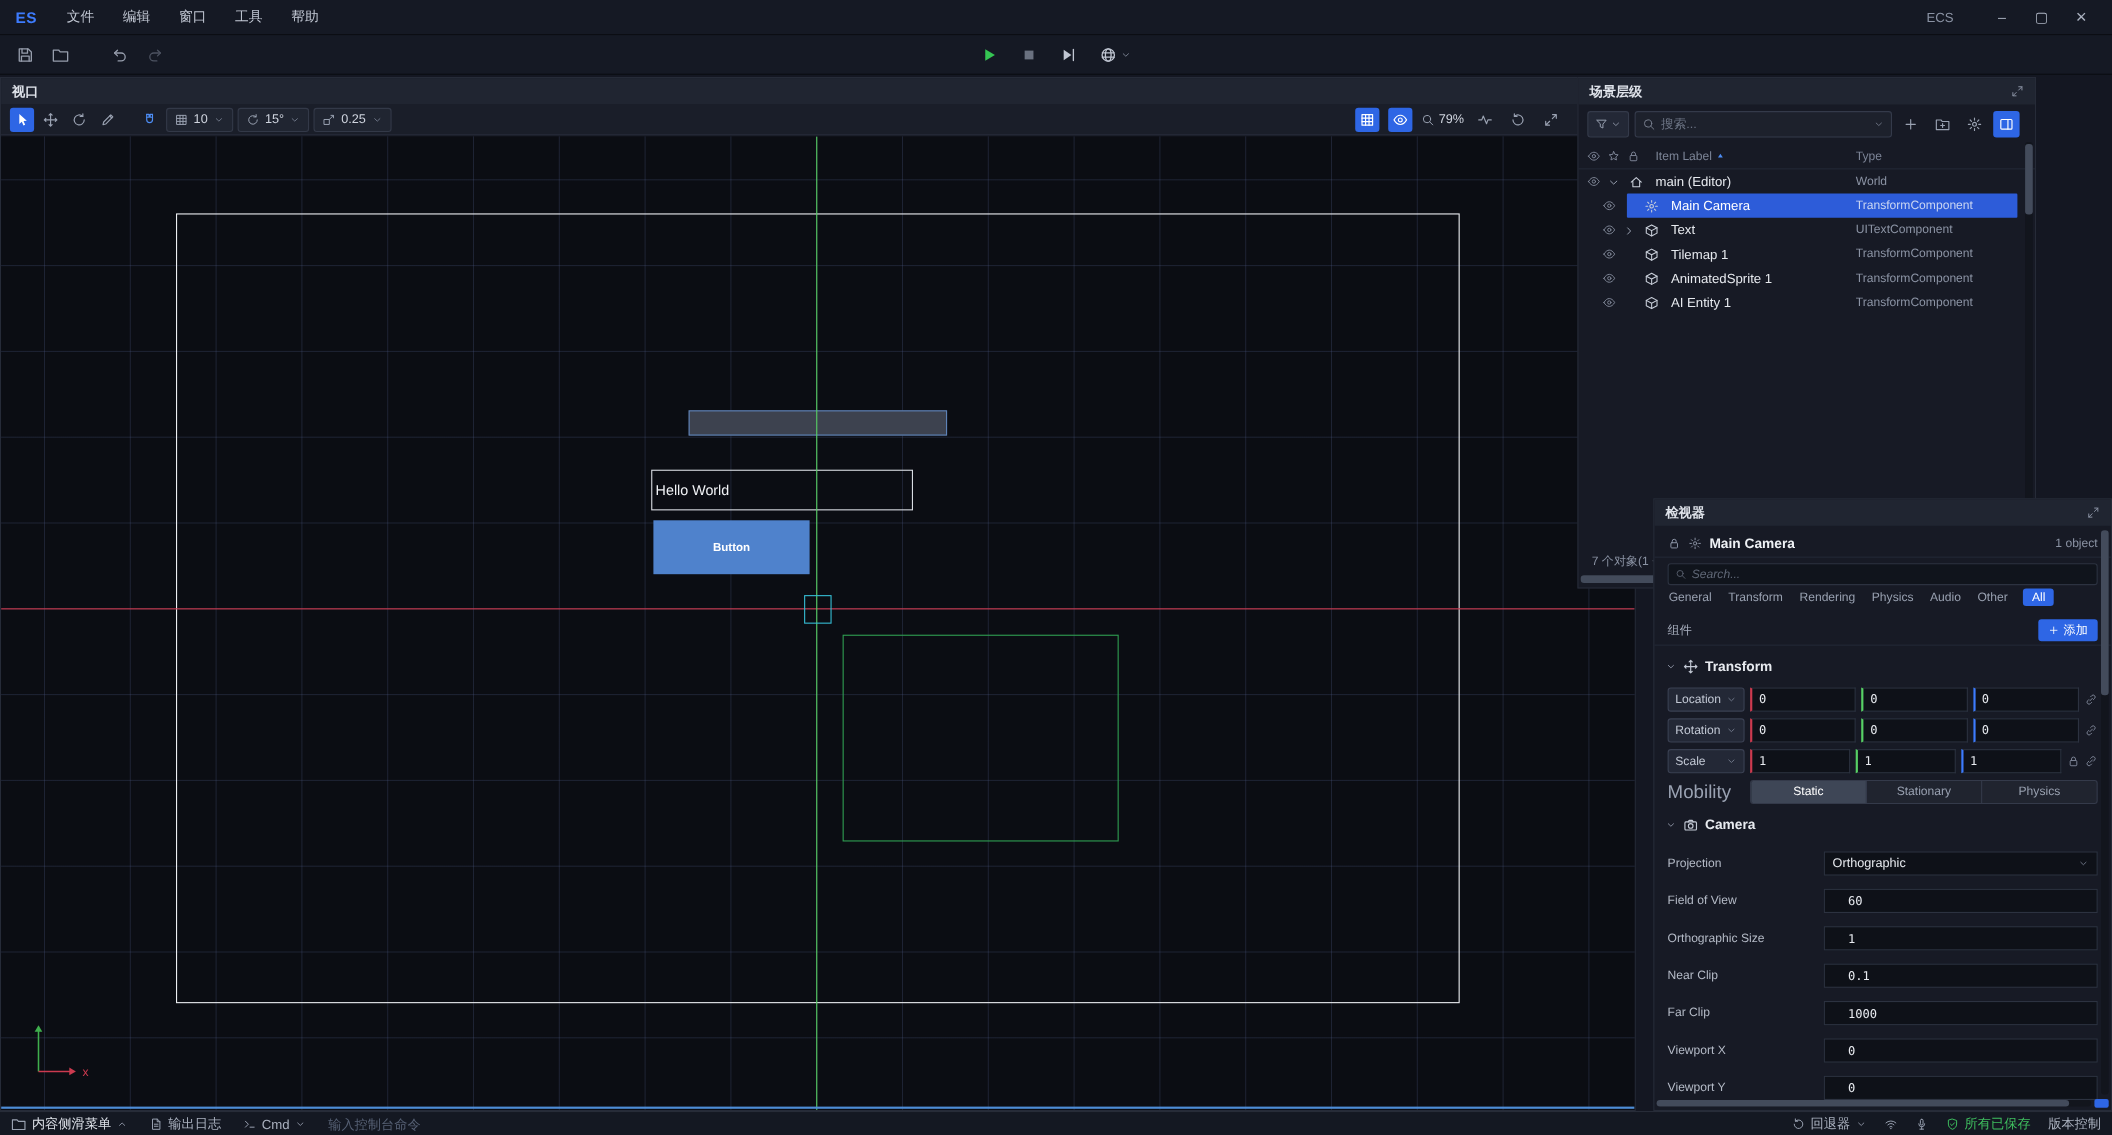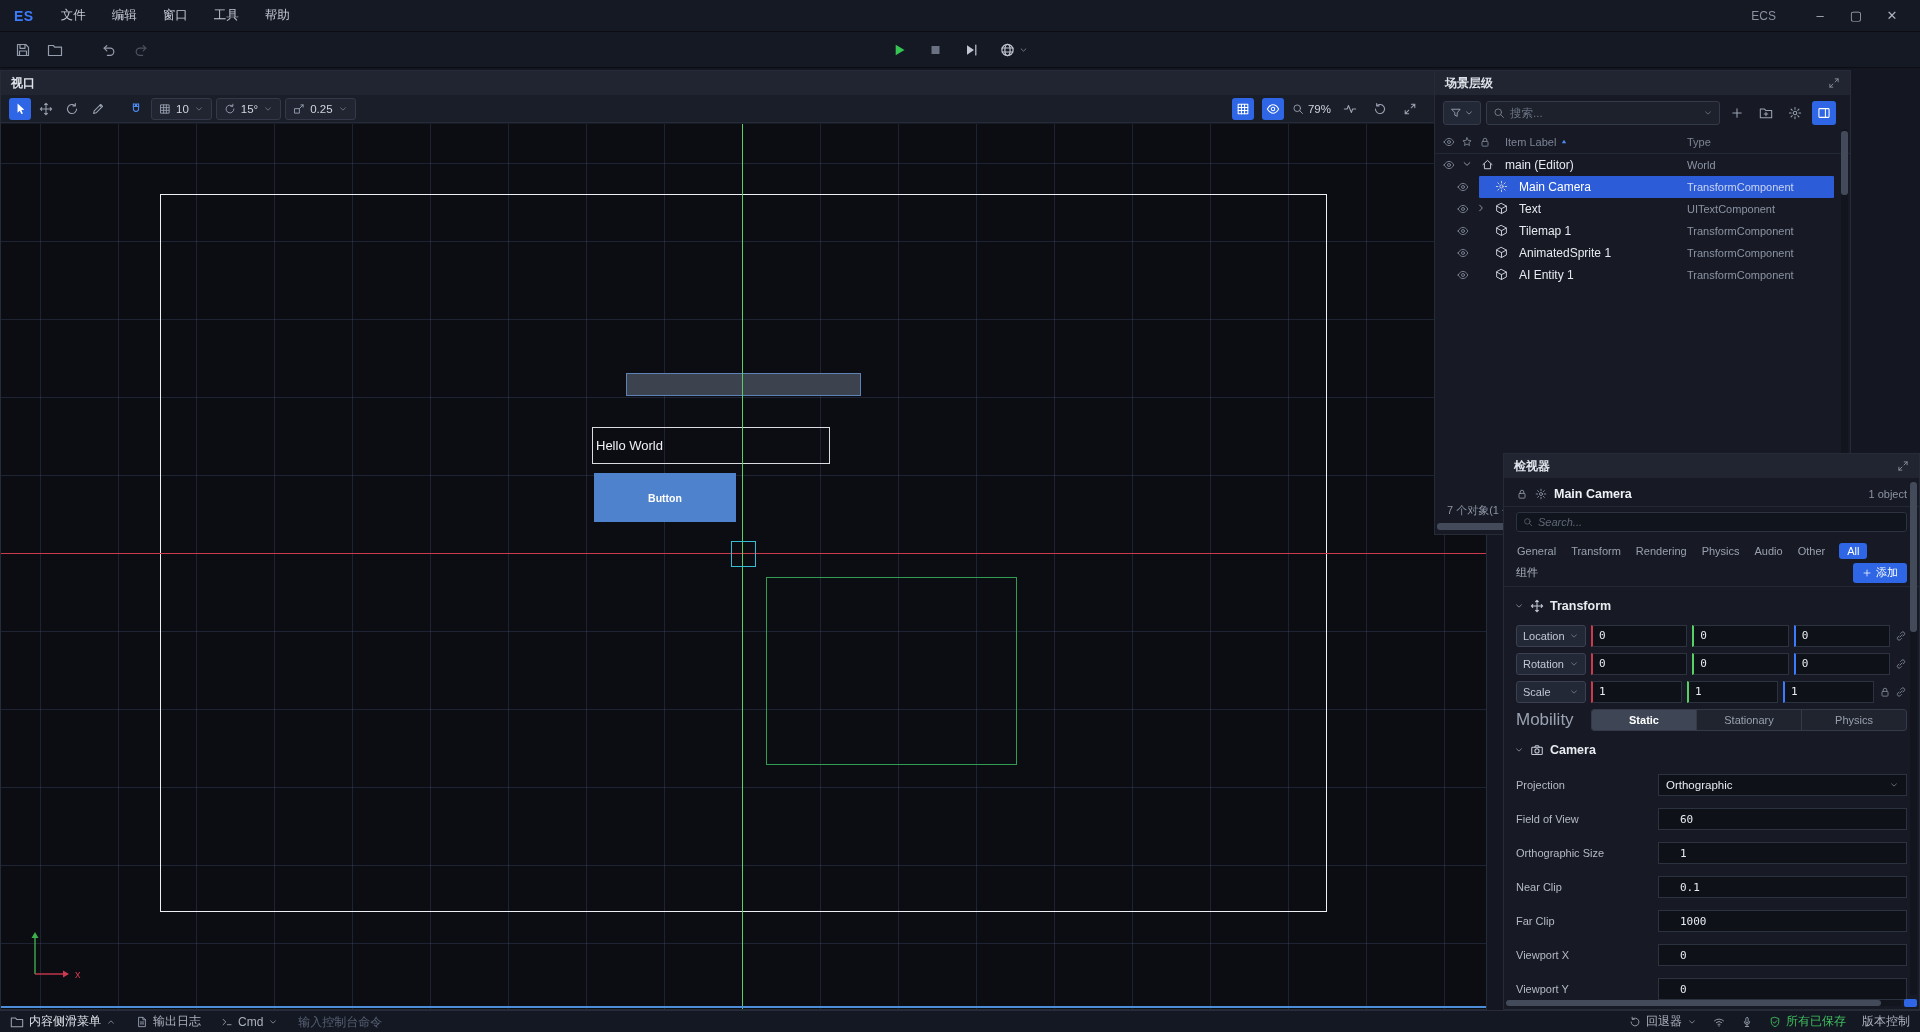--- a/index.html
+++ b/index.html
@@ -80,21 +80,21 @@
   .search-box input::placeholder{color:#6b7383}
   .icon-btn{width:24px;height:24px;display:flex;align-items:center;justify-content:center;border-radius:3px;color:#9aa2b2}
   .icon-btn.active{background:var(--accent,#2e66e5);color:#fff}
   .h-header{position:relative;display:flex;align-items:center;height:24px;margin-top:4px;padding-left:8px;color:#7c8496;font-size:11px;border-bottom:1px solid #232836;gap:6px}
   .h-header .col-label{margin-left:8px;display:flex;align-items:center;gap:3px}
   .h-header .sort{color:#4d8df5}
   .coltype{position:absolute;left:252px}
   .hrow{position:relative;display:flex;align-items:center;height:22px;padding-left:8px}
   .hrow .eye{color:#7e8696;z-index:2}
   .hrow.d1{padding-left:22px}
-  .row-main{display:flex;align-items:flex-start;gap:8px;margin-left:6px;z-index:2}
+  .row-main{display:flex;align-items:flex-end;gap:8px;margin-left:6px;z-index:2}
   .row-main .chev,.row-main .chev-sp{width:12px;height:12px;color:#9aa2b2}
   .row-main .obj-ico{width:13px;height:13px;color:#c9cfda}
   .rlabel{font-size:12px;color:#e6e9ee;margin-left:3px;white-space:nowrap}
   .rtype{position:absolute;left:252px;font-size:11px;color:#8b93a4;z-index:2;white-space:nowrap}
   .sel-bg{position:absolute;left:44px;right:16px;top:0;bottom:0;background:var(--selection,#2d5cd9);border-radius:1px;z-index:1}
   .hrow.sel .rlabel{color:#fff}
   .hrow.sel .rtype{color:#c9d5f2}
   .h-footer{position:absolute;left:12px;bottom:16px;font-size:11px;color:#8b93a4}
   .h-hscroll{left:2px;right:16px;bottom:4px;height:7px}
   .h-hscroll .scroll-thumb{left:0;top:0;bottom:0;width:86%}
@@ -102,42 +102,42 @@
   .h-vscroll .scroll-thumb{top:2px;left:0;right:0;height:64px}
 
   
   .obj-row{display:flex;align-items:center;gap:7px;height:26px;padding:0 12px;margin-top:3px;border-bottom:1px solid #232836}
   .obj-row .ico{color:#8b93a4}
   .obj-name{font-size:12.5px;font-weight:bold;color:#eef1f5}
   .obj-count{margin-left:auto;font-size:11px;color:#8b93a4}
   .i-search{margin:5px 12px 0;height:20px;display:flex;align-items:center;gap:5px;background:#10141c;border:1px solid #2c3240;border-radius:3px;padding:0 6px;color:#5f6776}
   .i-search input{flex:1;min-width:0;background:transparent;border:none;outline:none;color:#c9cfda;font-size:11px;font-style:italic;font-family:inherit}
   .i-search input::placeholder{color:#5f6776;font-style:italic}
-  .tabs-row{display:flex;align-items:flex-end;gap:13px;height:24px;padding:0 12px;margin-top:3px;font-size:11px;color:#98a0b0}
+  .tabs-row{display:flex;align-items:flex-start;gap:13px;height:24px;padding:0 12px;margin-top:3px;font-size:11px;color:#98a0b0}
   .tab{padding:2px 1px;white-space:nowrap}
   .tab.active{background:var(--accent,#2e66e5);color:#fff;border-radius:3px;padding:2px 8px}
   .comp-row{display:flex;align-items:center;height:28px;padding:0 12px;border-bottom:1px solid #232836}
   .comp-label{font-size:11px;color:#aab1c0}
   .add-btn{margin-left:auto;height:20px;display:flex;align-items:center;gap:4px;background:var(--accent,#2e66e5);color:#fff;border:none;border-radius:3px;padding:0 9px;font-size:11px;font-family:inherit}
   .section-hdr{display:flex;align-items:center;gap:6px;height:26px;padding:0 10px;margin-top:6px;font-size:12.5px;font-weight:bold;color:#e8ebf0}
   .section-hdr .chev{color:#9aa2b2}
   .section-hdr .ico.sect{color:#c3c9d5}
   .t-row{display:flex;align-items:center;gap:5px;padding:0 12px;margin:5px 0;height:23px}
   .axis-btn{flex:0 0 70px;height:22px;background:#232836;border:1px solid #3a4052;border-radius:3px;font-size:11px;color:#c2c8d4;display:flex;align-items:center;justify-content:space-between;padding:0 6px;font-family:inherit}
   .axis-btn .chev{color:#7c8496}
   .num{flex:1;min-width:0;height:22px;background:#0e1118;border:1px solid #2c3240;color:#e8ebf0;font-family:"DejaVu Sans Mono",monospace;font-size:11px;padding:0 6px;outline:none}
   .ax-x{border-left:2px solid var(--axis-red,#cc3a4f)}
   .ax-y{border-left:2px solid var(--axis-green,#57d065)}
   .ax-z{border-left:2px solid var(--axis-blue,#3d7bfd)}
   .t-row .tail{display:flex;align-items:center;gap:4px;color:#7c8496}
   .mob-label{flex:0 0 70px;font-size:17px;color:#9aa2b2}
   .seg-group{flex:1;display:flex;height:22px;border:1px solid #343a4a;border-radius:3px;overflow:hidden;background:#20242f}
   .seg{flex:1;display:flex;align-items:center;justify-content:center;font-size:11px;color:#98a0b0;border-right:1px solid #343a4a}
   .seg:last-child{border-right:none}
-  .seg.active{background:#3e4656;color:#fff;font-weight:bold}
+  .seg.active{background:#3e4656;color:#fff;font-weight:normal}
   .f-row{display:flex;align-items:center;gap:4px;height:24px;padding:0 12px;margin:10px 0}
   .f-label{flex:0 0 138px;font-size:11px;color:#b4bac6;white-space:nowrap}
   .f-input{flex:1;min-width:0;height:22px;background:#0e1118;border:1px solid #2c3240;color:#e8ebf0;font-family:"DejaVu Sans Mono",monospace;font-size:11px;padding:0 21px;outline:none}
   .f-select{flex:1;height:22px;background:#0e1118;border:1px solid #2c3240;color:#e8ebf0;font-size:11.5px;display:flex;align-items:center;padding:0 7px;justify-content:space-between}
   .f-select .chev{color:#7c8496}
   .i-vscroll{right:2px;top:28px;bottom:14px;width:7px}
   .i-vscroll .scroll-thumb{top:0;left:0;right:0;height:150px}
   .i-hscroll{left:2px;right:18px;bottom:3px;height:6px}
   .i-hscroll .scroll-thumb{left:0;top:0;bottom:0;width:95%}
   .scroll-corner{position:absolute;right:2px;bottom:2px;width:13px;height:8px;background:var(--accent,#2e66e5);border-radius:2px}

